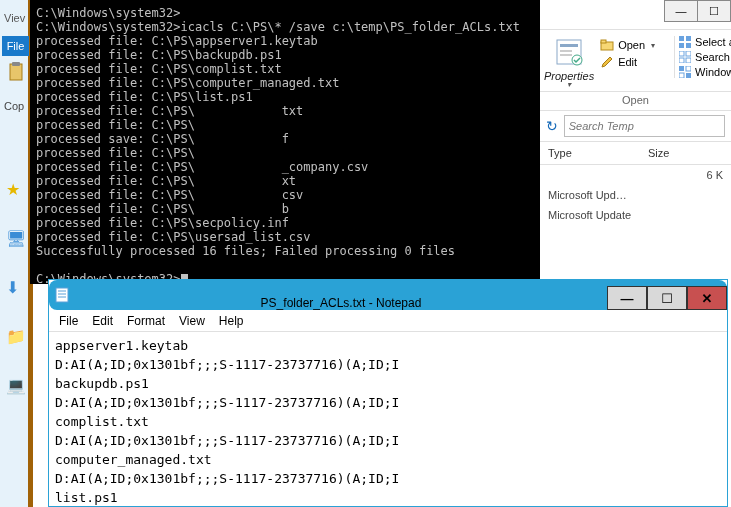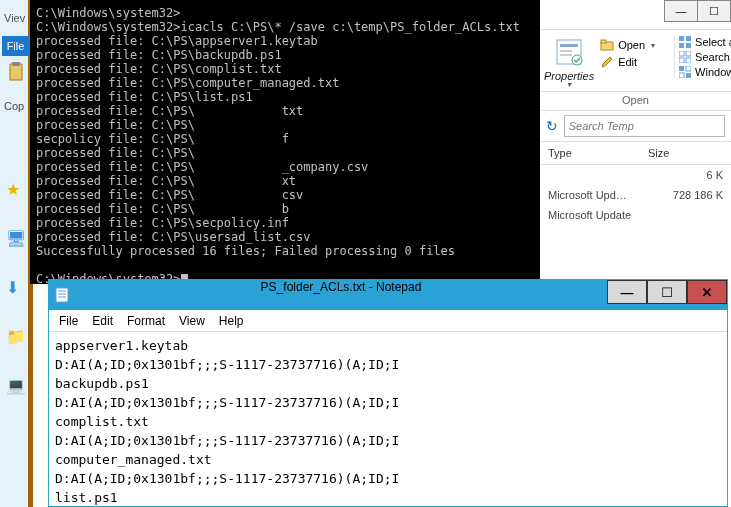--- a/index.html
+++ b/index.html
@@ -42,21 +42,21 @@
   .table-head div { padding: 5px 8px; }
   .th-type { width: 100px; }
   .th-size { flex: 1; text-align: left; }
   .file-row { display: flex; font-size: 11px; color: #444; }
   .file-row div { padding: 4px 8px; }
   .fr-type { width: 100px; overflow: hidden; text-overflow: ellipsis; white-space: nowrap; }
   .fr-size { flex: 1; text-align: right; white-space: nowrap; }
 
   
   .notepad { position: absolute; left: 48px; top: 279px; width: 680px; height: 228px; border: 1px solid #2aa2d6; background: #fff; display: flex; flex-direction: column; }
-  .np-title { height: 30px; background: #2aa2d6; display: flex; align-items: flex-start; }
+  .np-title { height: 30px; background: #2aa2d6; display: flex; align-items: flex-end; border-radius: 8px; }
   .np-icon { width: 26px; height: 30px; display: flex; align-items: center; justify-content: center; }
   .np-title-text { flex: 1; text-align: center; color: #000; font-size: 12px; }
   .np-btns { display: flex; }
   .np-btn { width: 40px; height: 24px; border: 1px solid #333; display: flex; align-items: center; justify-content: center; font-size: 13px; background: #d9d9d9; }
   .np-btn.min { font-weight: bold; }
   .np-btn.close { background: #c85050; color: #000; font-weight: bold; }
   .np-menu { height: 22px; display: flex; align-items: center; gap: 14px; padding: 0 10px; border-bottom: 1px solid #e0e0e0; font-size: 12px; }
   .np-body { flex: 1; font-family: Consolas, "Lucida Console", monospace; font-size: 13px; line-height: 19px; padding: 4px 6px; white-space: pre; overflow: hidden; }
   .np-line { display: flex; justify-content: flex-start; }
 </style>
@@ -157,37 +157,36 @@
     </div>
     <div class="table-head">
       <div class="th-type">Type</div>
       <div class="th-size">Size</div>
     </div>
     <div class="file-row">
       <div class="fr-size">6 K</div>
     </div>
     <div class="file-row">
       <div class="fr-type">Microsoft Update ...</div>
-      <div class="fr-size">728 186 K</div>
     </div>
     <div class="file-row">
       <div class="fr-type">Microsoft Update</div>
     </div>
   </div>
 
   <div class="cmd"><span>C:\Windows\system32&gt;</span>
 <span>C:\Windows\system32&gt;icacls C:\PS\* /save c:\temp\PS_folder_ACLs.txt</span>
 <span>processed file: C:\PS\appserver1.keytab</span>
 <span>processed file: C:\PS\backupdb.ps1</span>
 <span>processed file: C:\PS\complist.txt</span>
 <span>processed file: C:\PS\computer_managed.txt</span>
 <span>processed file: C:\PS\list.ps1</span>
 <span>processed file: C:\PS\            txt</span>
 <span>processed file: C:\PS\</span>
-<span>secpolicy file: C:\PS\            f</span>
+<span>processed save: C:\PS\            f</span>
 <span>processed file: C:\PS\</span>
 <span>processed file: C:\PS\            _company.csv</span>
 <span>processed file: C:\PS\            xt</span>
 <span>processed file: C:\PS\            csv</span>
 <span>processed file: C:\PS\            b</span>
 <span>processed file: C:\PS\secpolicy.inf</span>
 <span>processed file: C:\PS\usersad_list.csv</span>
 <span>Successfully processed 16 files; Failed processing 0 files</span>
 
 <span>C:\Windows\system32&gt;</span><span class="cursor"></span></div>

